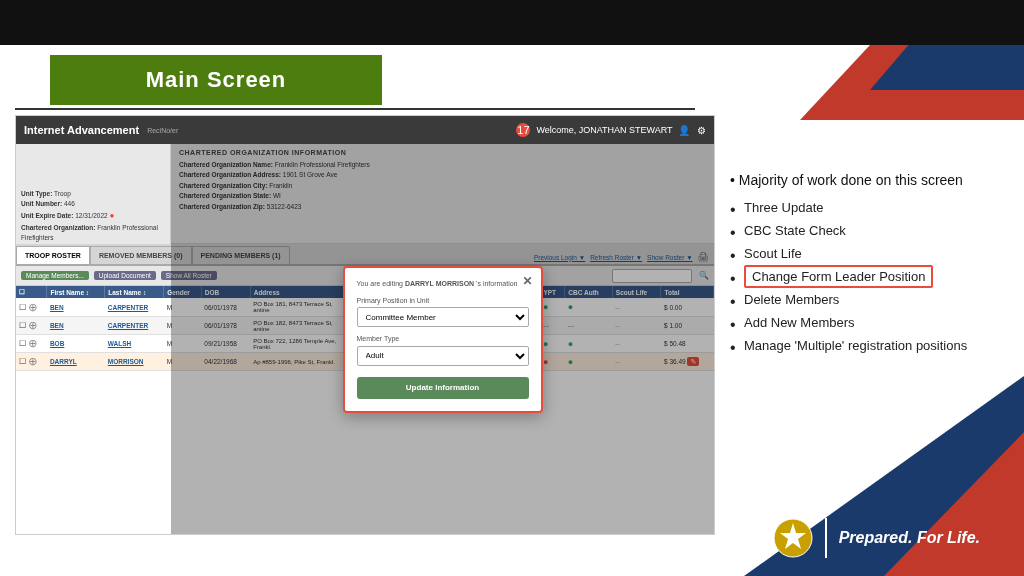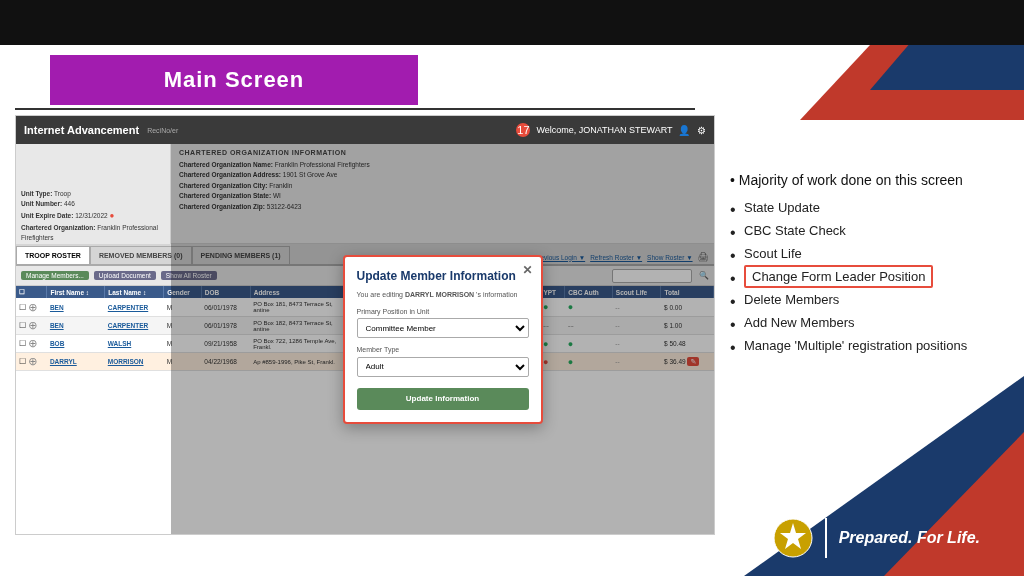--- a/index.html
+++ b/index.html
@@ -64,23 +64,23 @@
       height: 160px;
       background: #c0392b;
       clip-path: polygon(30% 100%, 100% 10%, 100% 100%);
     }
 
     
     .title-box {
       position: absolute;
       top: 55px;
       left: 50px;
-      width: 368px;
+      width: 332px;
       height: 50px;
-      background: #a21caf;
+      background: #4d7c0f;
       display: flex;
       align-items: center;
       justify-content: center;
     }
     .title-box h1 {
       color: #fff;
       font-size: 22px;
       font-weight: bold;
       letter-spacing: 1px;
     }
@@ -696,21 +696,20 @@
       $ 36.49
       <span style="background:#e74c3c;color:#fff;padding:1px 3px;border-radius:2px;cursor:pointer;font-size:7px;">✎</span>
     </td>
   </tr>
         </tbody>
     </table>
   </div>
 
   <div class="modal-overlay">
     <div class="modal">
-      <div class="modal-title">Update Member Information</div>
       <span class="modal-close">✕</span>
       <div class="modal-desc">
         <span>You are editing</span>
         <strong>DARRYL MORRISON</strong>
         <span>'s information</span>
       </div>
       <div class="modal-field-label">Primary Position in Unit</div>
       <select class="modal-select">
         <option>Committee Member</option>
       </select>
@@ -722,21 +721,21 @@
     </div>
   </div>
 
 </div>
 
 <div class="bullet-section">
   <div class="bullet-intro">
     <span>• </span><span>Majority of work done on this screen</span>
   </div>
   <ul class="bullet-list" id="bullet-list">
-  <li>State Update</li>
+  <li>Three Update</li>
       <li>CBC State Check</li>
       <li>Scout Life</li>
       <li><span class="highlighted-item">Change Form Leader Position</span></li>
       <li>Delete Members</li>
       <li>Add New Members</li>
       <li>Manage 'Multiple' registration positions</li>
     </ul>
 </div>
 
 <div class="scout-logo-area">

